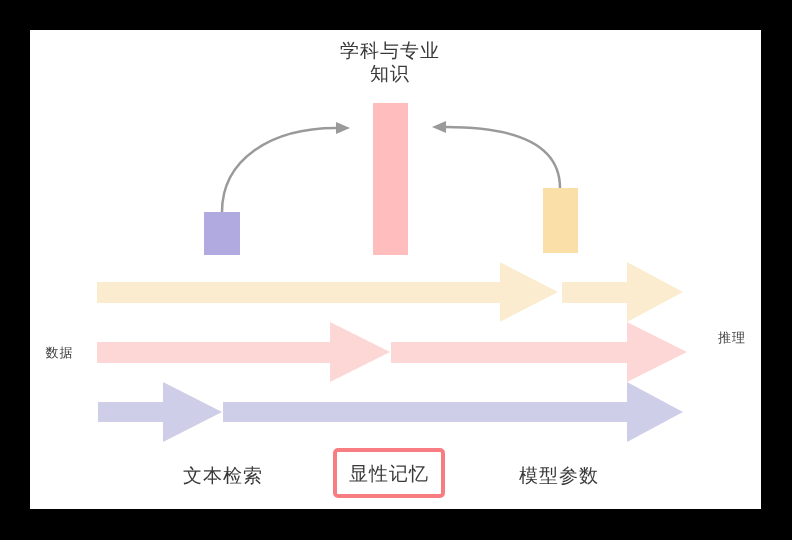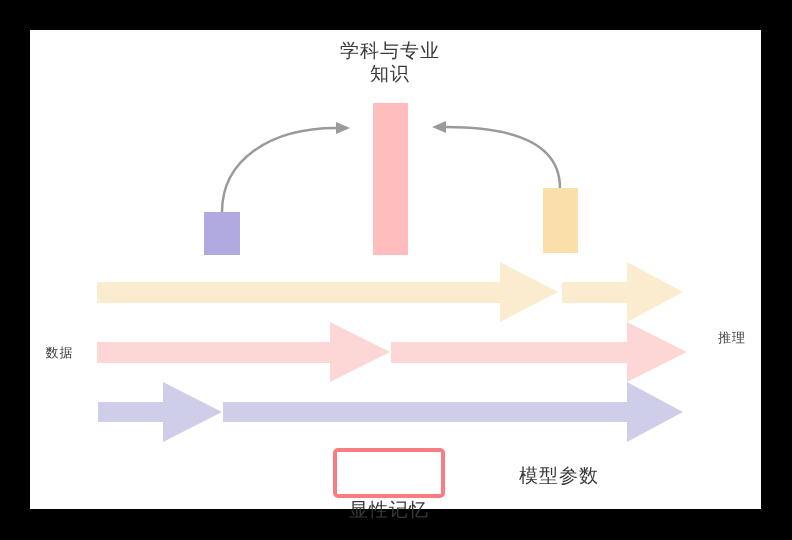--- a/index.html
+++ b/index.html
@@ -39,21 +39,20 @@
   .lbl-top-center { left: 280px; top: 9px;   width: 160px; text-align: center; }
   .lbl-top-right  { left: 450px; top: 22px;  width: 160px; }
   .lbl-data       { left: 2px;   top: 311px; width: 55px;  }
   .lbl-reason     { left: 671px; top: 296px; width: 62px;  }
   .lbl-bottom-left  { left: 113px; top: 434px; width: 160px; }
   .lbl-bottom-right { left: 449px; top: 434px; width: 160px; }
   .lbl-memory {
     left: 303px; top: 418px; width: 112px; height: 50px;
     display: flex; align-items: center; justify-content: center;
     line-height: 19px;
-    margin-top: 36px;
   }
 </style>
 </head>
 <body>
 
 <div class="frame">
   <div class="canvas">
 
     <svg class="layer-svg" viewBox="0 0 731 479">
 
@@ -83,19 +82,20 @@
     <div class="lbl lbl-top-center">
       <div>学科与专业</div>
       <div>知识</div>
     </div>
 
 
     <div class="lbl lbl-side lbl-data">数据</div>
 
     <div class="lbl lbl-side lbl-reason">推理</div>
 
+    <div class="lbl lbl-bottom-left">文本检索</div>
 
     <div class="lbl lbl-memory">显性记忆</div>
 
     <div class="lbl lbl-bottom-right">模型参数</div>
 
   </div>
 </div>
 
 </body></html>

